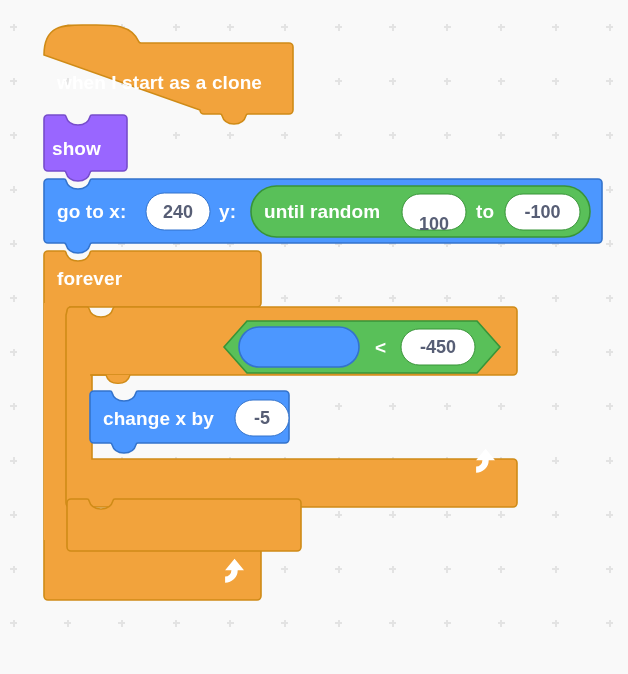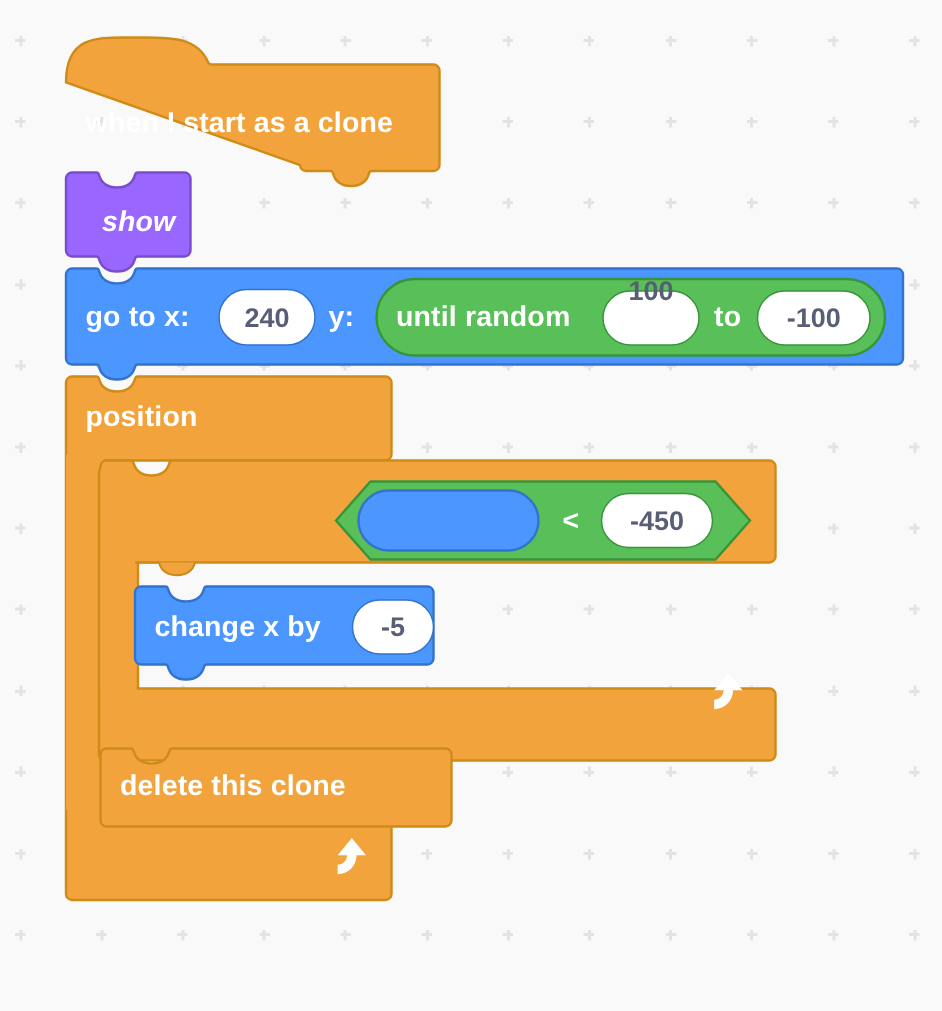--- a/index.html
+++ b/index.html
@@ -417,41 +417,40 @@
                  l-9 11
                  h6
                  a6 6 0 0 1 -6 6
                  z" fill="#ffffff"></path>
       </g>
 
     </svg>
 
     <div class="lbl" style="left:57px; top:73px;">when I start as a clone</div>
 
-    <div class="lbl" style="left:68px; top:139px;font-style:italic;">show</div>
+    <div class="lbl" style="left:52px; top:139px;">show</div>
 
     <div class="lbl" style="left:57px; top:202px;">go to x:</div>
     <div class="num" style="left:146px; top:203px; width:64px;">240</div>
     <div class="lbl" style="left:219px; top:202px;">y:</div>
 
     <div class="lbl" style="left:264px; top:202px;">until random</div>
-    <div class="num" style="left:402px; top:185px; width:64px;">100</div>
+    <div class="num" style="left:402px; top:215px; width:64px;">100</div>
     <div class="lbl" style="left:476px; top:202px;">to</div>
     <div class="num" style="left:505px; top:203px; width:75px;">-100</div>
 
-    <div class="lbl" style="left:57px; top:269px;">position</div>
+    <div class="lbl" style="left:57px; top:269px;">forever</div>
 
 
     <div class="lbl" style="left:375px; top:338px;">&lt;</div>
     <div class="num" style="left:401px; top:338px; width:74px;">-450</div>
 
     <div class="lbl" style="left:103px; top:409px;">change x by</div>
     <div class="num" style="left:235px; top:409px; width:54px;">-5</div>
 
-    <div class="lbl" style="left:80px; top:515px;">delete this clone</div>
 
     <div class="hit" style="left:44px; top:25px; width:250px; height:94px;"></div>
     <div class="hit" style="left:44px; top:119px; width:87px; height:56px;"></div>
     <div class="hit" style="left:44px; top:179px; width:556px; height:64px;"></div>
     <div class="hit" style="left:44px; top:251px; width:218px; height:56px;"></div>
     <div class="hit" style="left:67px; top:307px; width:446px; height:68px;"></div>
     <div class="hit" style="left:90px; top:391px; width:200px; height:56px;"></div>
     <div class="hit" style="left:67px; top:499px; width:230px; height:56px;"></div>
 
   </div>

